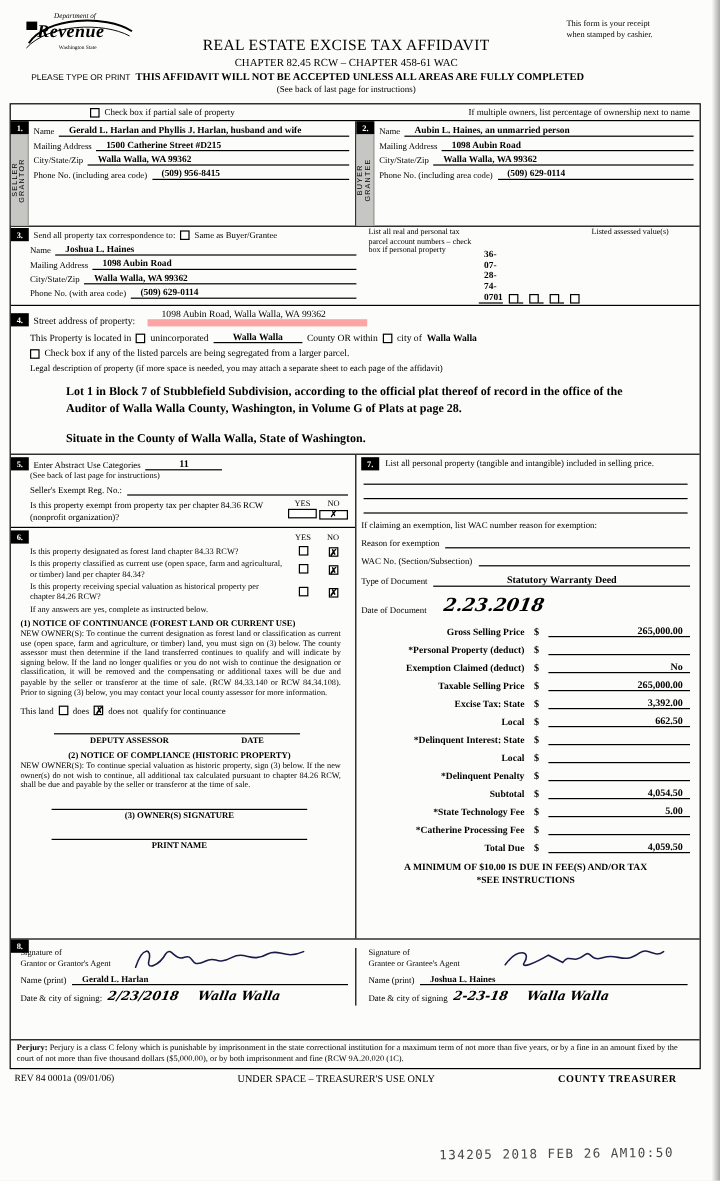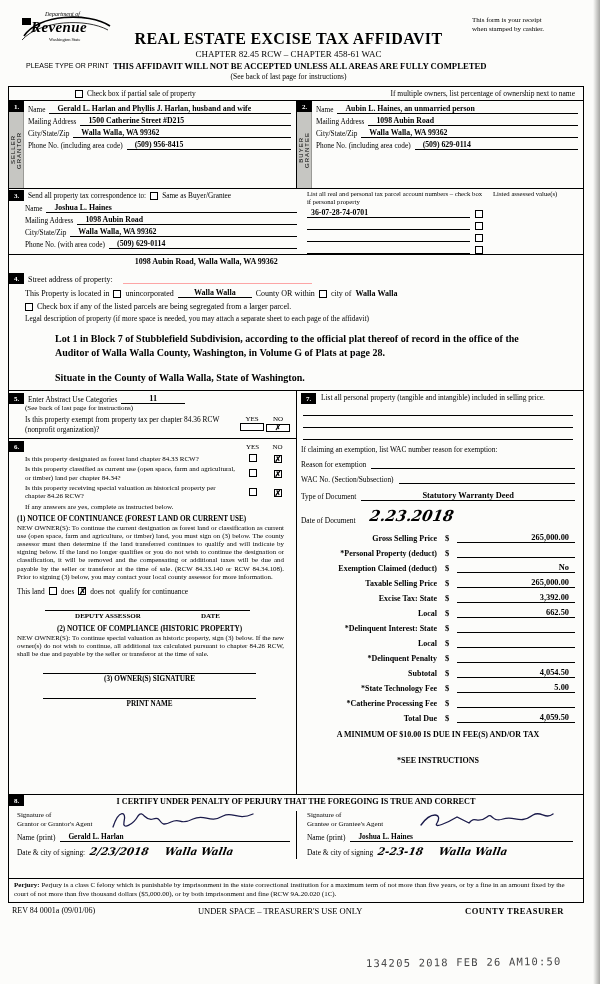--- a/index.html
+++ b/index.html
@@ -8,21 +8,21 @@
 .edge{position:absolute;top:0;right:0;bottom:0;width:7px;background:linear-gradient(to right,rgba(110,110,105,0),rgba(80,80,76,.5))}
 
 .hdr{position:relative;height:78px}
 .logo{position:absolute;left:10px;top:0;width:100px;height:44px}
 .logo svg{position:absolute;left:0;top:2px}
 .logo-dept{position:absolute;left:27px;top:3px;font-size:6px;font-style:italic;white-space:nowrap}
 .logo-name{position:absolute;left:13px;top:11px;font-size:15px;font-weight:bold;font-style:italic;letter-spacing:.4px}
 .logo-state{position:absolute;left:31px;top:29px;font-size:4.5px;white-space:nowrap}
 .type-print{position:absolute;left:18px;top:54px;font-size:7px;font-family:"Liberation Sans",sans-serif}
 .hdr-center{position:absolute;left:105px;right:120px;top:22px;text-align:center}
-.hdr-title{font-size:16px;font-weight:bold;letter-spacing:.3px;white-space:nowrap}
+.hdr-title{font-size:13px;font-weight:normal;letter-spacing:.3px;white-space:nowrap}
 .hdr-chapter{font-size:9px;margin-top:1px}
 .hdr-warning{font-size:8.7px;font-weight:bold;margin-top:2px;white-space:nowrap}
 .hdr-seeback{font-size:7.5px;margin-top:1px}
 .receipt{position:absolute;right:0;top:8px;width:112px;font-size:7px;line-height:1.3;white-space:pre-line}
 
 .frame{border:1px solid #000}
 .badge{display:inline-flex;align-items:center;justify-content:center;background:#000;color:#fff;font-size:7px;font-weight:bold;width:15px;height:11px;flex:0 0 auto}
 .cb{display:inline-block;width:8px;height:8px;border:1px solid #000;font-size:8px;line-height:7px;text-align:center;vertical-align:-1px;background:#fff;flex:0 0 auto}
 .cb.checked{font-weight:bold}
 .toprow{display:flex;justify-content:space-between;align-items:center;font-size:7.5px;padding:2px 8px 2px 66px;border-bottom:1px solid #000}
@@ -38,30 +38,30 @@
 .pf{display:flex;margin-top:2px;align-items:flex-end}
 .pf .lab{white-space:nowrap;padding-right:4px}
 .pf .val{flex:1;border-bottom:1px solid #000;font-weight:bold;font-size:7.8px;padding:0 2px 0 8px;min-height:9px}
 
 .sec3{display:flex;border-bottom:1px solid #000;font-size:7.3px;height:66px}
 .s3-left{width:292px;padding:1px 4px 2px 0}
 .s3-first{display:flex;gap:4px;align-items:center}
 .s3-row{display:flex;align-items:flex-end;margin-top:2px;padding-left:16px}
 .s3-row .lab{white-space:nowrap;padding-right:4px}
 .s3-row .val{flex:1;border-bottom:1px solid #000;font-weight:bold;font-size:7.8px;padding:0 2px 0 8px;min-height:9px}
-.s3-mid{width:188px;padding:1px 6px;display:flex;flex-direction:column}
+.s3-mid{width:188px;padding:1px 6px;display:flex;}
 .s3-midhead{font-size:6.7px;line-height:1.15}
 .parcelrow{display:flex;align-items:flex-end;gap:5px;margin-top:3px}
 .parcelval{flex:1;border-bottom:1px solid #000;font-size:7.8px;min-height:9px;padding-left:4px}
 .fillb{font-weight:bold}
 .s3-right{flex:1;padding:1px 4px;font-size:6.7px;line-height:1.15}
 
 .sec4{border-bottom:1px solid #000;padding:2px 6px 5px 0;font-size:8px;min-height:118px}
 .s4-street{display:flex;align-items:flex-end;gap:4px}
-.s4-street .val{font-weight:bold;border-bottom:1px solid #fca5a5;margin-left:6px;padding:0 34px 17px 12px}
+.s4-street .val{font-weight:normal;border-bottom:6px solid #fca5a5;margin-left:6px;padding:0 34px 0 12px}
 .s4-located{margin:4px 0 0 16px;display:flex;align-items:flex-end;gap:4px;flex-wrap:wrap}
 .s4-located .cval{font-weight:bold;border-bottom:1px solid #000;padding:0 16px}
 .s4-located .cityval{font-weight:bold}
 .s4-seg{margin:4px 0 0 16px;display:flex;gap:4px;align-items:center}
 .s4-leglabel{margin:3px 0 0 16px;font-size:7.4px}
 .s4-legal{margin:9px 36px 12px 46px;font-weight:bold;font-size:10px;line-height:1.4}
 .s4-situate{margin:11px 0 2px 46px;font-weight:bold;font-size:10px}
 
 .maincols{display:flex;border-bottom:1px solid #000;height:404px}
 .mc-left{width:288px;border-right:1px solid #000;display:flex;flex-direction:column;overflow:hidden}
@@ -109,21 +109,21 @@
 .hand{font-style:italic;font-weight:bold;font-family:"DejaVu Serif",serif;transform:skewX(-10deg);display:inline-block}
 .hand-lg{font-size:15px;margin-left:14px}
 .hand-md{font-size:10.5px}
 .fees{margin-top:3px}
 .feerow{display:flex;align-items:flex-end;height:15px}
 .feelabel{flex:1;text-align:right;padding-right:8px;font-size:8px;font-weight:bold}
 .feecur{width:12px;font-weight:bold;font-size:8.5px}
 .feeval{width:118px;border-bottom:1px solid #000;text-align:right;padding-right:6px;font-size:8.4px;min-height:10px}
 .feeval.b{font-weight:bold}
 .s7-min{margin-top:7px;text-align:center;font-size:8px;font-weight:bold}
-.s7-seei{margin-top:17px;text-align:center;font-size:8px;font-weight:bold}
+.s7-seei{margin-top:2px;text-align:center;font-size:8px;font-weight:bold}
 
 .sec8{border-bottom:1px solid #000;position:relative;padding:2px 4px 3px;min-height:84px}
 .s8-badge{position:absolute;left:0;top:0}
 .s8-certify{text-align:center;font-weight:bold;font-size:8.2px}
 .s8-cols{display:flex;margin-top:5px}
 .s8-col{width:50%;position:relative;padding:0 6px 2px 4px}
 .s8-col.right{border-left:1px solid #000;padding-left:10px}
 .s8-siglabel{font-size:7px;line-height:1.25;white-space:pre-line}
 .s8-sig{position:absolute;top:-4px}
 .s8-sig.g1{left:96px}
@@ -313,20 +313,24 @@
     <div class="maincols">
       <div class="mc-left">
 
         <div class="sec5">
           <div class="s5-line1">
             <span class="badge">5.</span>
             <span>Enter Abstract Use Categories</span>
             <span class="s5-absval">11</span>
           </div>
           <div class="s5-seeback">(See back of last page for instructions)</div>
+          <div class="s5-exempt">
+            <span>Seller's Exempt Reg. No.:</span>
+            <span class="bl"></span>
+          </div>
           <div class="s5-q">
             <span class="s5-qtext">Is this property exempt from property tax per chapter 84.36 RCW (nonprofit organization)?</span>
             <span class="ynblock">
               <span class="ynrow">
                   <span>YES</span>
                   <span>NO</span>
                 </span>
               <span class="ynrow">
                   <span><span class="cb"></span></span>
                   <span><span class="cb checked">✗</span></span>
@@ -495,21 +499,20 @@
               </div>
             </div>
           <div class="s7-min">A MINIMUM OF $10.00 IS DUE IN FEE(S) AND/OR TAX</div>
           <div class="s7-seei">*SEE INSTRUCTIONS</div>
         </div>
       </div>
     </div>
 
     <div class="sec8">
       <span class="badge s8-badge">8.</span>
-      <div class="s8-certify">I CERTIFY UNDER PENALTY OF PERJURY THAT THE FOREGOING IS TRUE AND CORRECT</div>
       <div class="s8-cols">
         <div class="s8-col">
           <div class="s8-siglabel">Signature of
 Grantor or Grantor's Agent</div>
           <svg class="s8-sig g1" width="150" height="26" viewBox="0 0 150 26">
             <path d="M4 20 C10 2 18 4 15 15 C13 23 24 18 29 9 C34 2 36 15 44 12 C54 8 48 22 62 15 C72 10 70 19 84 12 C96 6 100 17 114 9 C124 4 128 14 144 7" stroke="#1a1a4a" stroke-width="1.3" fill="none" stroke-linecap="round"></path>
           </svg>
           <div class="s8-row">
             <span>Name (print)</span>
             <span class="val">Gerald L. Harlan</span>

